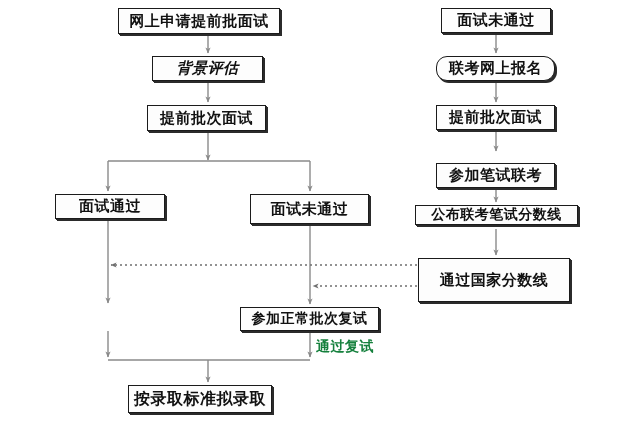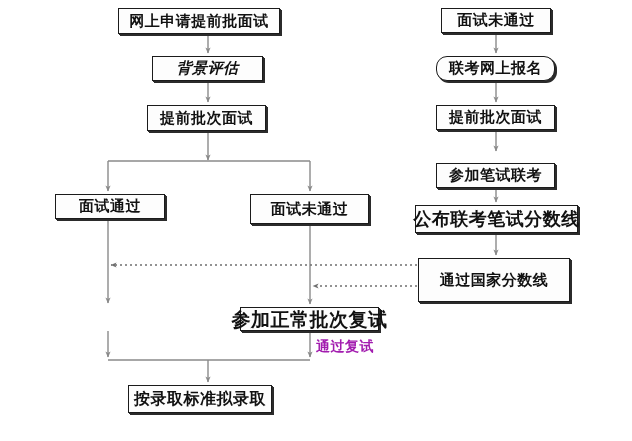--- a/index.html
+++ b/index.html
@@ -40,21 +40,21 @@
     font-weight: bold;
     letter-spacing: 0.5px;
     white-space: nowrap;
   }
   .node-inner {
     line-height: 1.1;
     padding: 0 4px;
   }
   .edge-label {
     position: absolute;
-    color: #a21caf;
+    color: #15803d;
     font-weight: bold;
     white-space: nowrap;
     letter-spacing: 0.5px;
   }
 </style>
 </head>
 <body>
 
 <div id="canvas">
 
@@ -114,21 +114,21 @@
 
   <div class="node" style="left:147px; top:105px; width:119px; height:26px; font-size:15px;">
     <span class="node-inner">提前批次面试</span>
   </div>
 
   <div class="node" style="left:250px; top:194px; width:119px; height:30px; font-size:15px;text-align:center;">
     <span class="node-inner">面试未通过</span>
   </div>
 
 
-  <div class="node" style="left:240px; top:307px; width:139px; height:24px; font-size:19px;">
+  <div class="node" style="left:240px; top:307px; width:139px; height:24px; font-size:14px;">
     <span class="node-inner">参加正常批次复试</span>
   </div>
 
   <div class="node" style="left:128px; top:385px; width:144px; height:28px; font-size:16px;">
     <span class="node-inner">按录取标准拟录取</span>
   </div>
 
   <div class="node" style="left:441px; top:8px; width:110px; height:25px; font-size:15px;">
     <span class="node-inner">面试未通过</span>
   </div>
@@ -138,21 +138,21 @@
   </div>
 
   <div class="node" style="left:436px; top:105px; width:119px; height:25px; font-size:15px;">
     <span class="node-inner">提前批次面试</span>
   </div>
 
   <div class="node" style="left:436px; top:154px; width:119px; height:25px; font-size:15px;margin-top:9px;">
     <span class="node-inner">参加笔试联考</span>
   </div>
 
-  <div class="node" style="left:415px; top:205px; width:163px; height:28px; font-size:18px;">
+  <div class="node" style="left:415px; top:205px; width:163px; height:20px; font-size:14px;">
     <span class="node-inner">公布联考笔试分数线</span>
   </div>
 
   <div class="node" style="left:418px; top:258px; width:152px; height:44px; font-size:15px;">
     <span class="node-inner">通过国家分数线</span>
   </div>
 
   <div class="edge-label" style="left:316px; top:338px; font-size:14px;">通过复试</div>
 
 </div>

